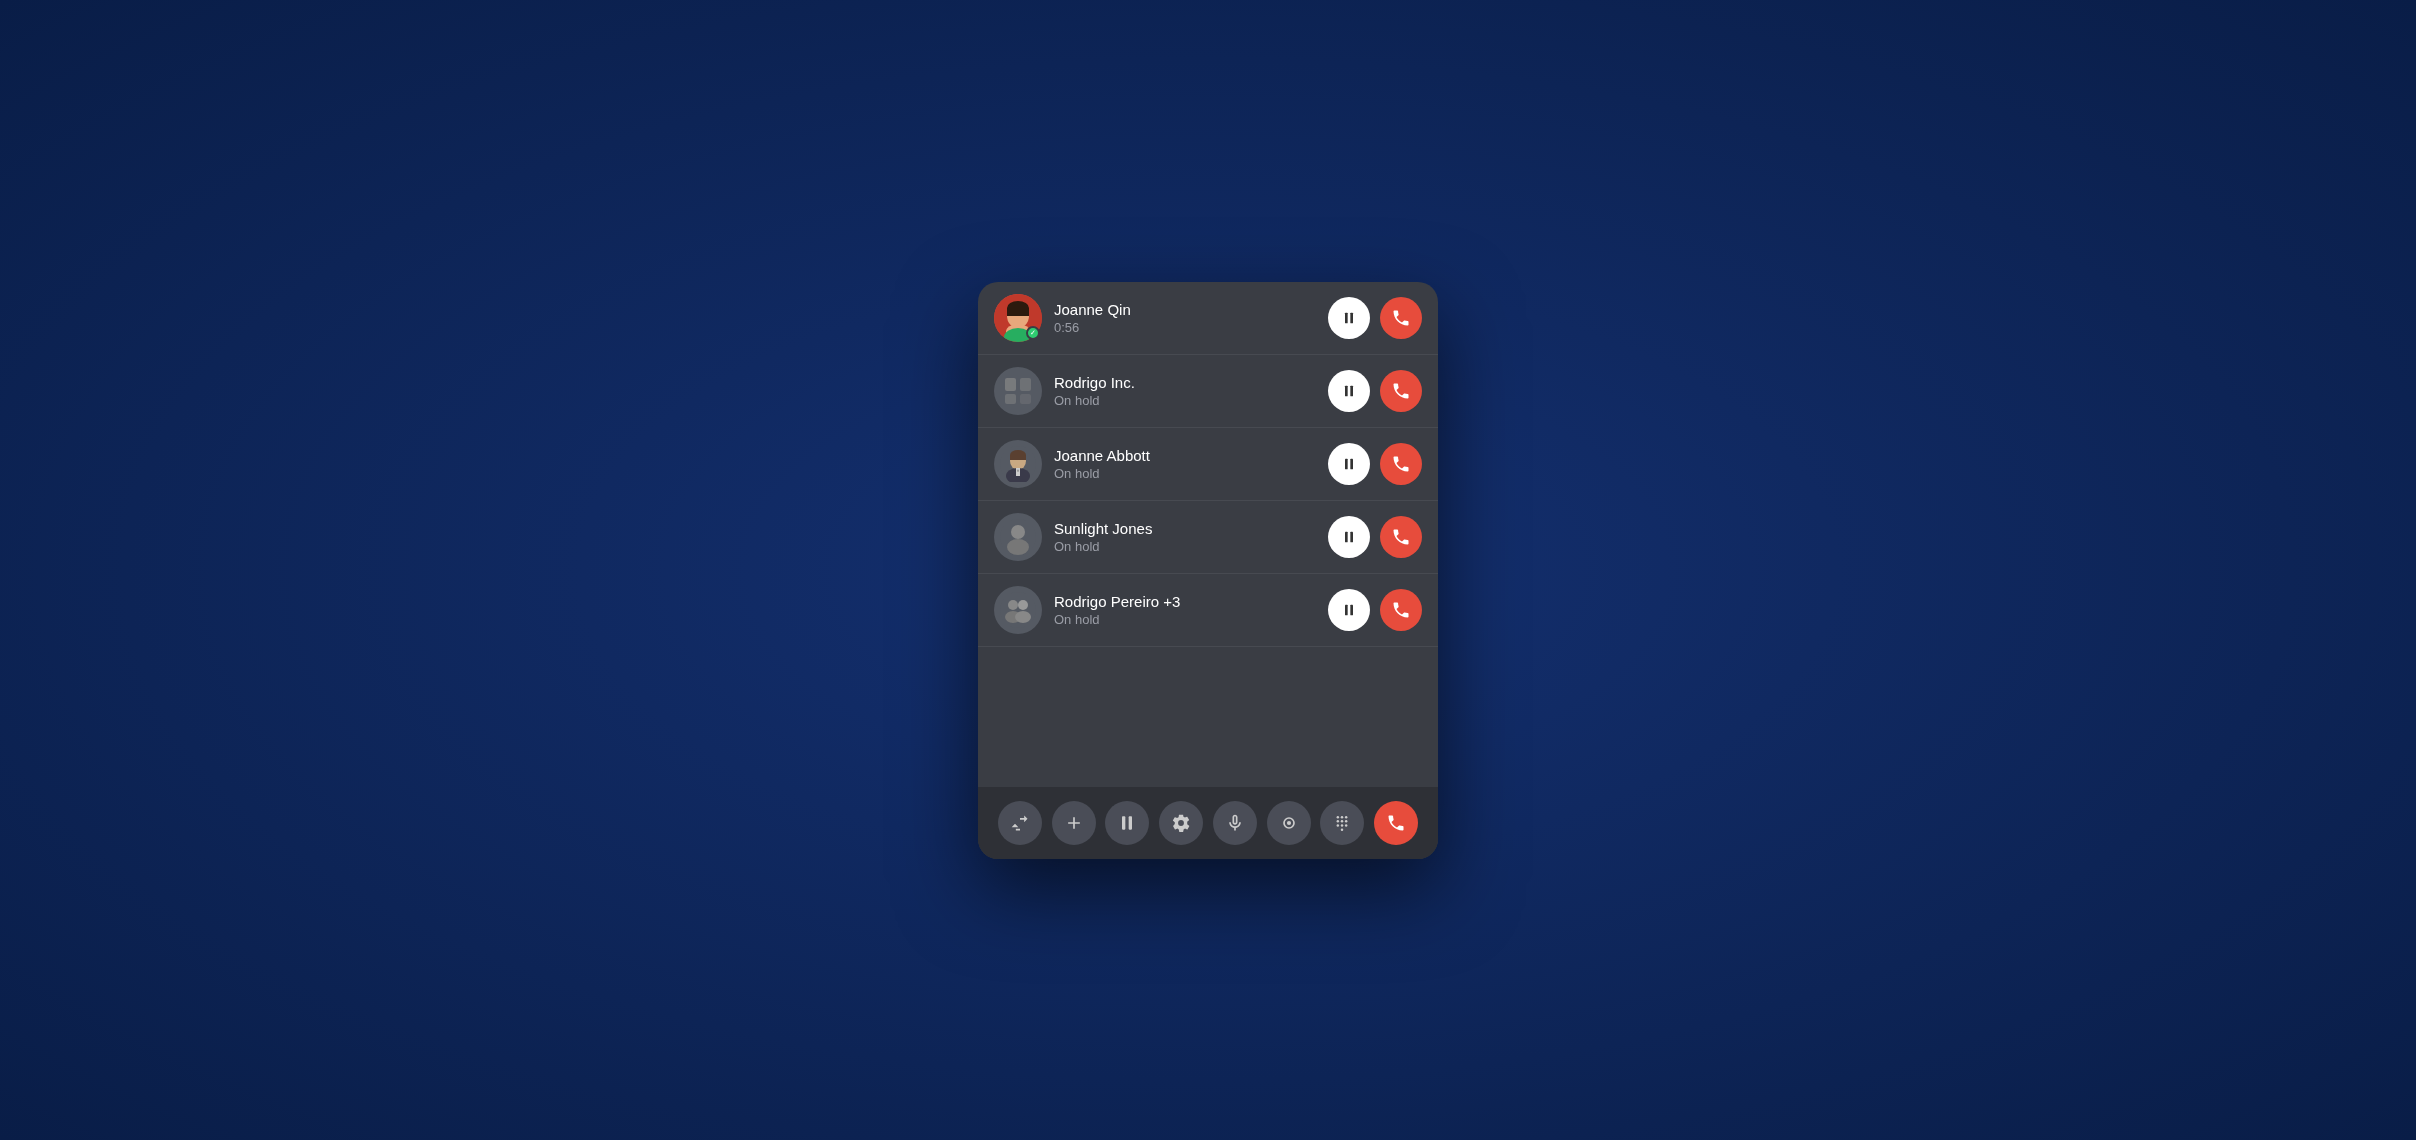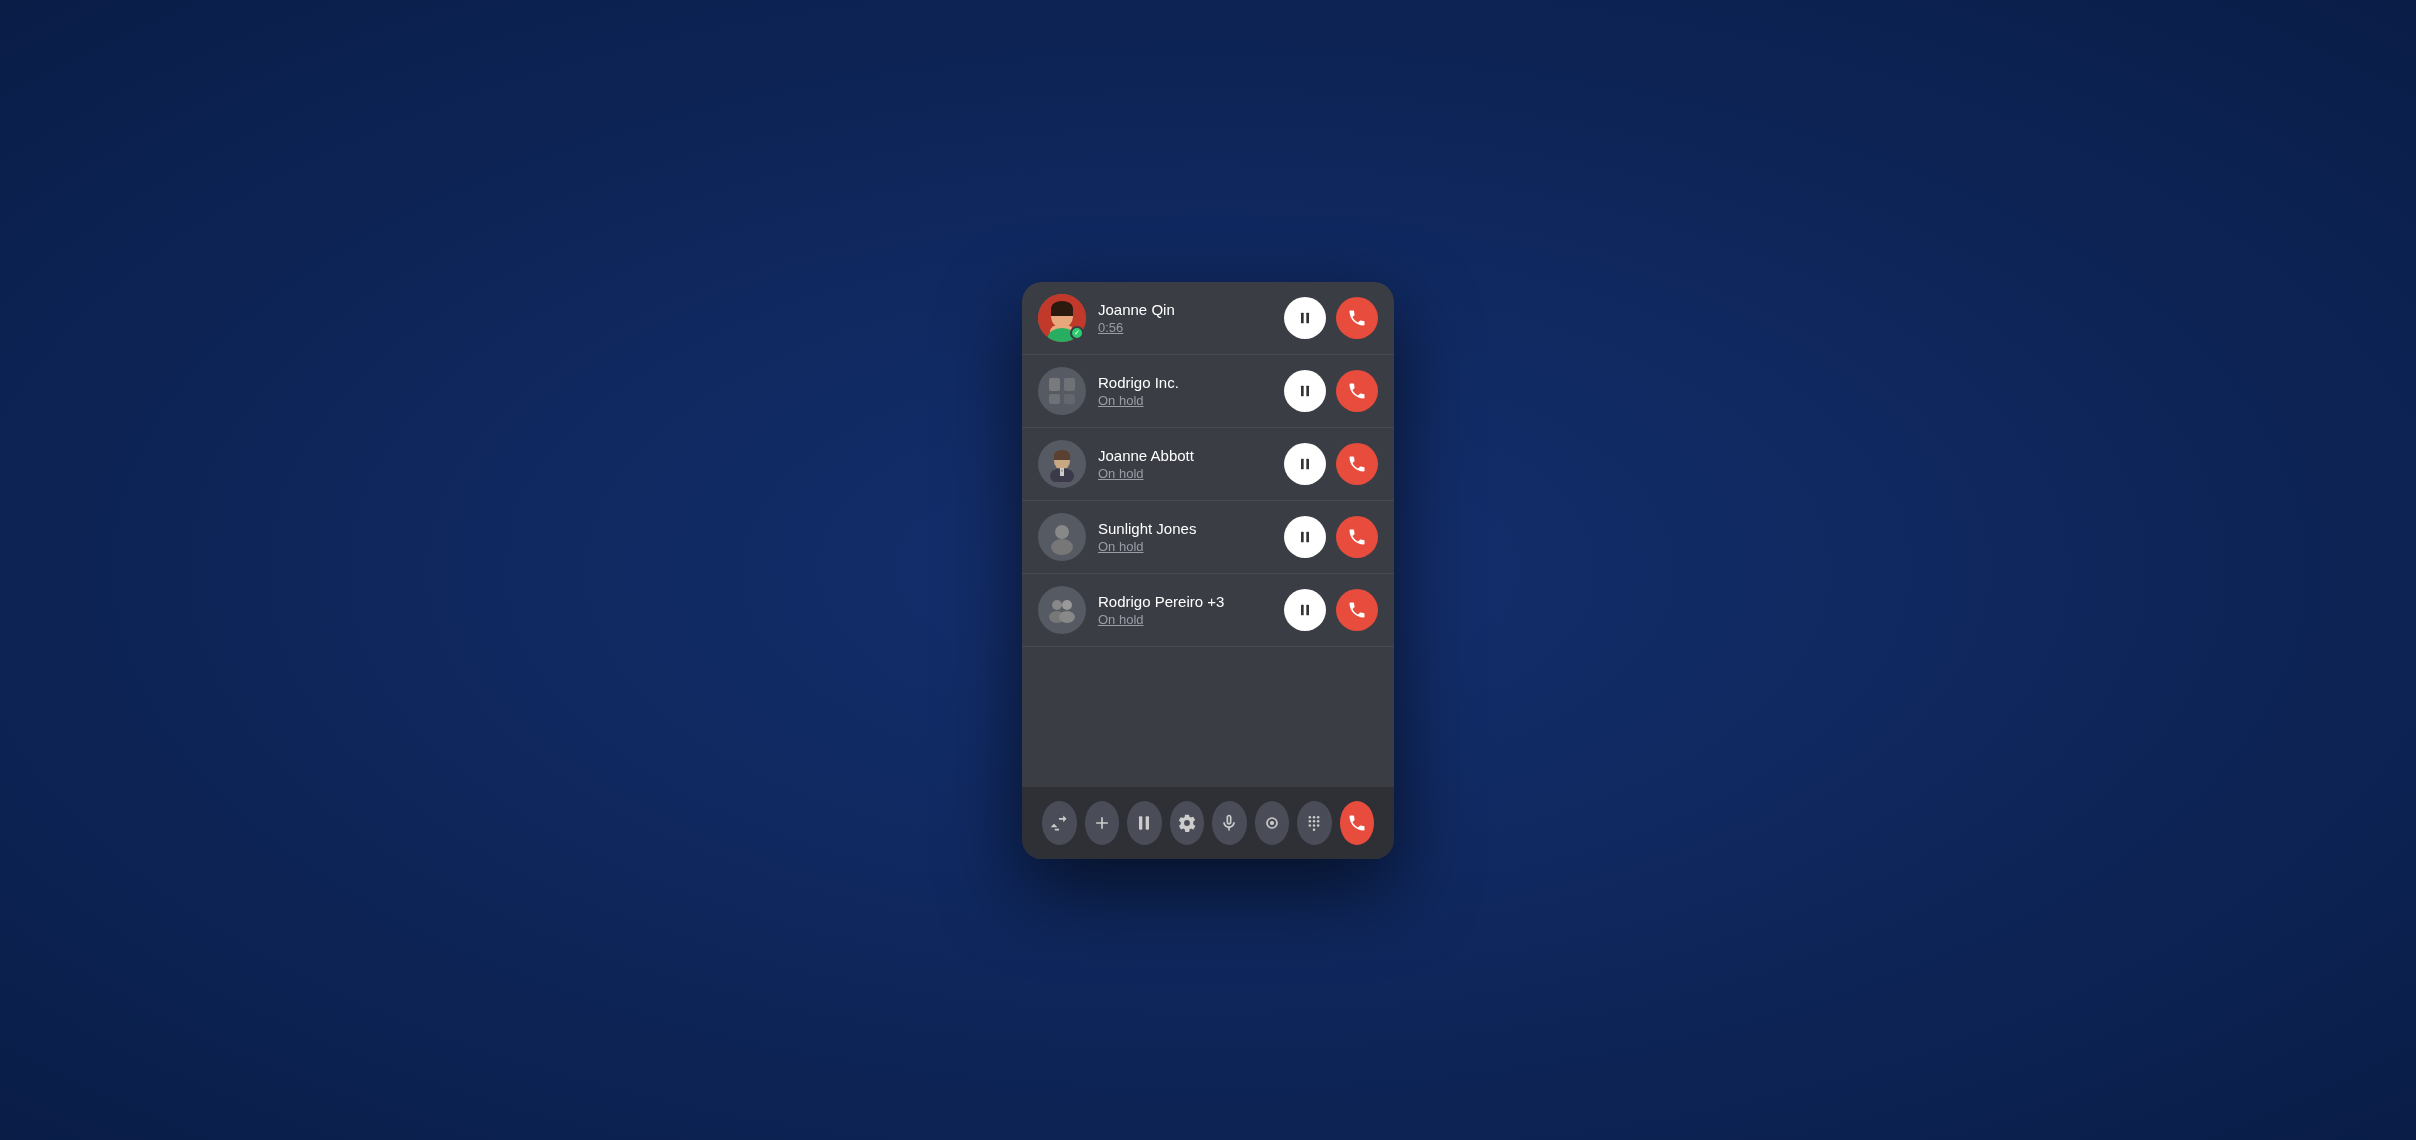--- a/index.html
+++ b/index.html
@@ -22,21 +22,21 @@
       inset: 0;
       background: radial-gradient(ellipse at center, #143070 0%, #091d47 100%);
       z-index: 0;
     }
 
     .panel {
       position: relative;
       z-index: 1;
       background: #3a3d44;
       border-radius: 20px;
-      width: 372px;
+      width: 460px;
       overflow: hidden;
       box-shadow: 0 30px 80px rgba(0,0,0,0.6);
     }
 
     
     .calls-list {
       padding: 0;
     }
 
     .call-item {
@@ -87,21 +87,20 @@
       color: #ffffff;
       white-space: nowrap;
       overflow: hidden;
       text-overflow: ellipsis;
     }
 
     .call-status {
       font-size: 13px;
       color: #9a9da6;
       margin-top: 2px;
-      text-decoration: underline;
     }
 
     .call-actions {
       display: flex;
       align-items: center;
       gap: 10px;
       flex-shrink: 0;
     }
 
     .btn-pause {

